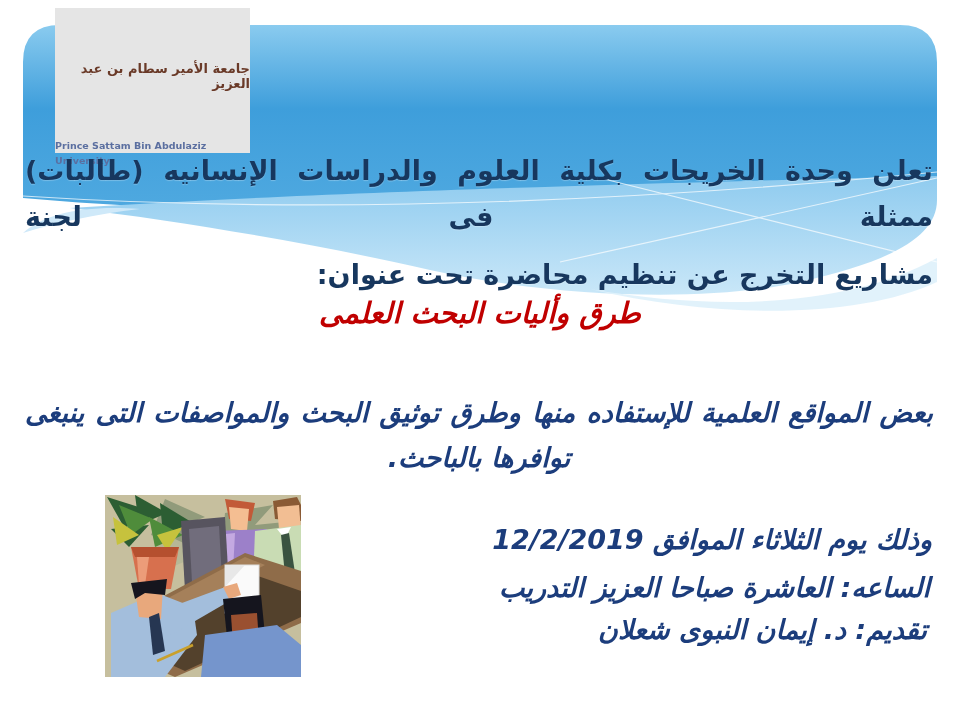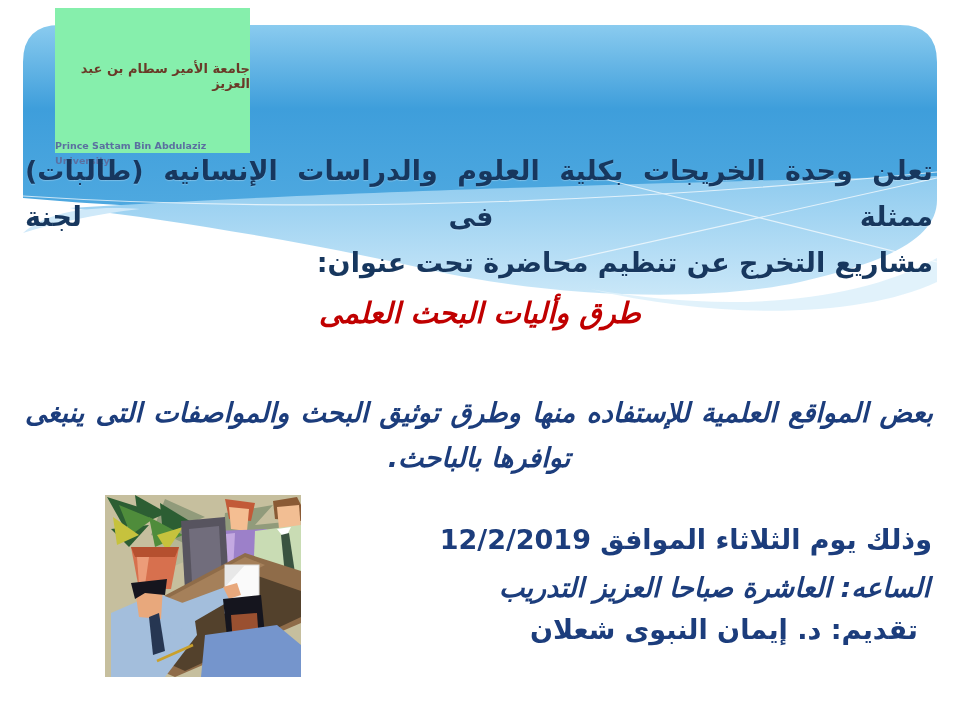--- a/index.html
+++ b/index.html
@@ -1,49 +1,49 @@
 <!DOCTYPE html>
 <html lang="ar"><head>
 <meta charset="utf-8">
 <style>
   html,body{margin:0;padding:0;background:#ffffff;}
   body{width:960px;height:720px;overflow:hidden;font-family:"DejaVu Sans",sans-serif;}
   .slide{position:relative;width:960px;height:720px;background:#ffffff;}
   .bg-svg{position:absolute;left:0;top:0;width:960px;height:720px;}
 
   
-  .logo-card{position:absolute;left:55px;top:8px;width:195px;height:145px;background:#86efac;
+  .logo-card{position:absolute;left:55px;top:8px;width:195px;height:145px;background:#e5e5e5;
              display:flex;flex-direction:column;align-items:center;justify-content:flex-start;gap:47px;}
   .logo-book{width:170px;height:88px;margin-top:6px;}
   .logo-ar{font-size:13px;font-weight:700;color:#6a3a28;line-height:15px;direction:rtl;}
   .logo-en{font-size:9.5px;font-weight:700;color:#5b6fa0;line-height:15px;}
 
   
   .heading{position:absolute;left:25px;top:148px;width:908px;direction:rtl;
            color:#17375e;font-weight:700;font-size:27px;line-height:46px;
            text-shadow:0 1px 1px rgba(255,255,255,0.25);}
   .heading .j{text-align:justify;text-align-last:justify;}
-  .heading .r{text-align:right;}
+  .heading .r{text-align:right;margin-top:12px;}
 
   
   .lecture-title{position:absolute;left:0;top:296px;width:960px;text-align:center;direction:rtl;
                  color:#c00000;font-weight:700;font-style:italic;font-size:29px;}
 
   
   .body-par{position:absolute;left:25px;top:390px;width:908px;direction:rtl;
             color:#1c3d7c;font-weight:700;font-style:italic;font-size:27px;line-height:45px;}
   .body-par .j{text-align:justify;text-align-last:justify;}
   .body-par .r{text-align:center;}
 
   
   .detail{position:absolute;direction:rtl;white-space:nowrap;color:#1c3d7c;
-          font-weight:700;font-size:27px;}
+          font-weight:700;font-style:italic;font-size:27px;}
   .detail.date{top:524px;right:28px;}
   .detail.time{top:572px;right:30px;font-style:italic;}
-  .detail.presenter{top:614px;right:42px;margin-left:24px;}
+  .detail.presenter{top:614px;right:33px;margin-left:24px;}
 
   
   .clipart{position:absolute;left:105px;top:495px;width:196px;height:182px;}
 </style>
 </head>
 <body>
 
 <div class="slide">
 
   <svg class="bg-svg" viewBox="0 0 960 720" aria-hidden="true">

